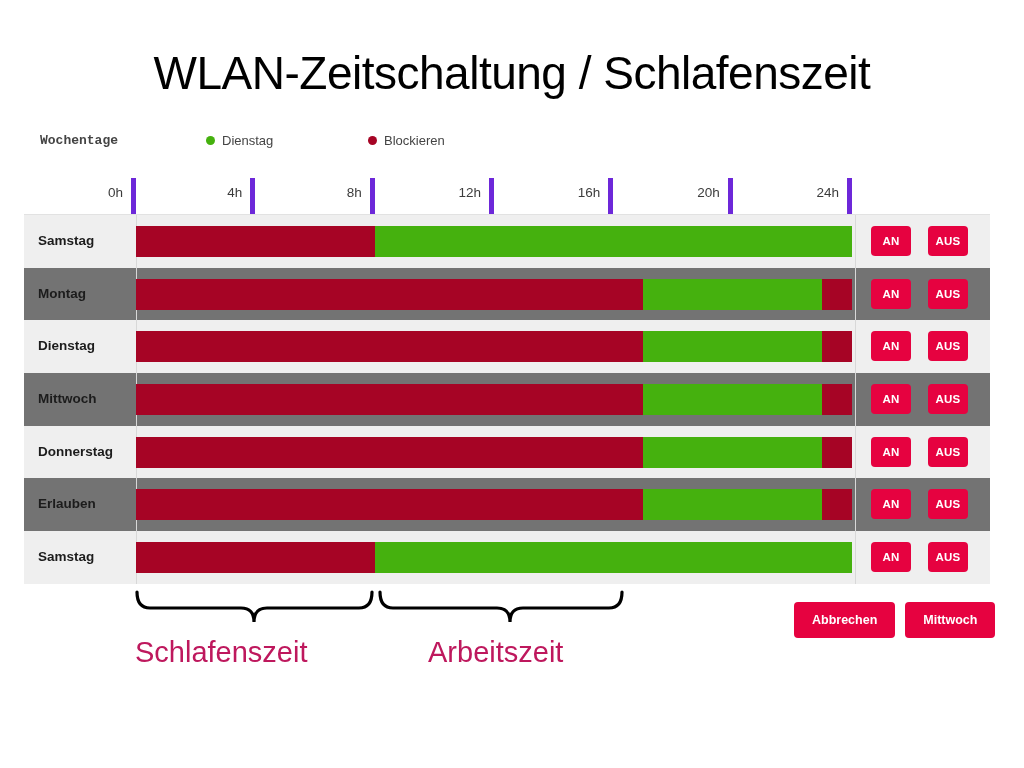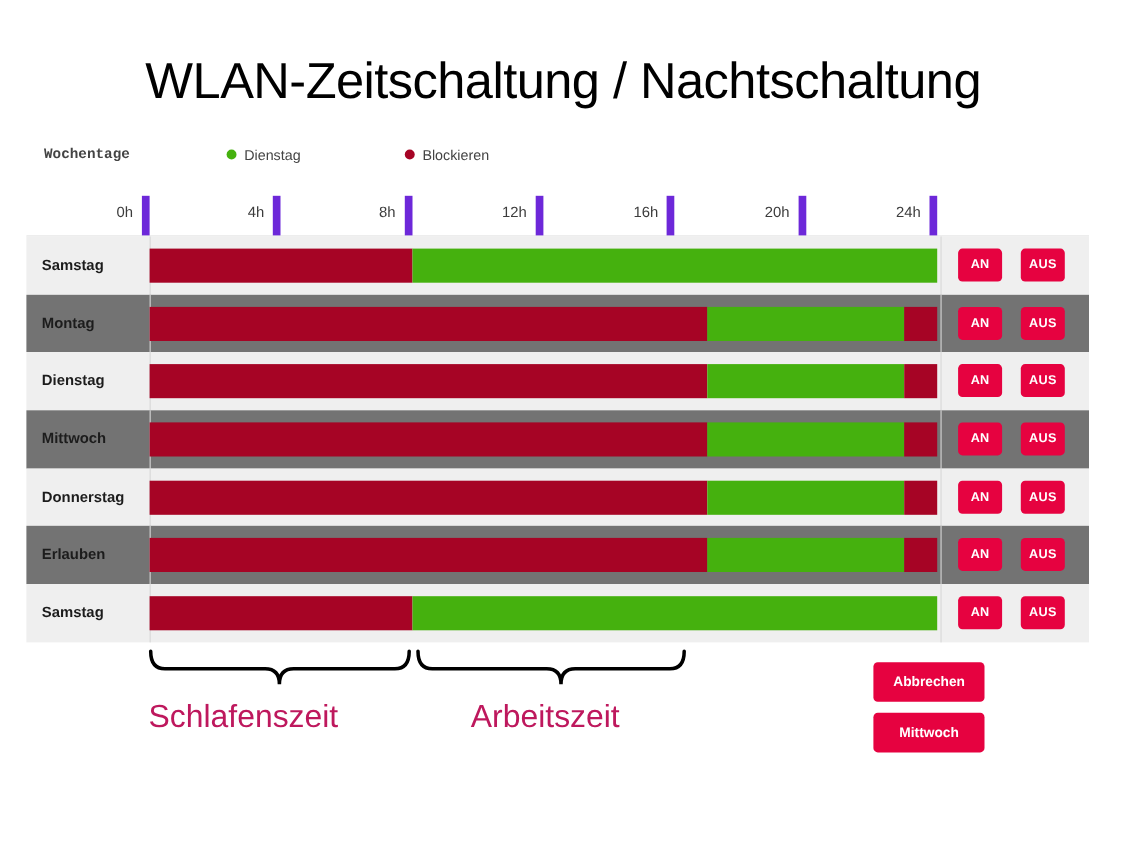--- a/index.html
+++ b/index.html
@@ -69,21 +69,21 @@
     left: 24px;
     top: 178px;
     width: 966px;
     height: 36px;
     border-bottom: 1px solid #e2e2e2;
   }
   .axis-cell {
     position: absolute;
     top: 0;
     height: 36px;
-    border-right: 7px solid #6d28d9;
+    border-right: 5px solid #6d28d9;
     box-sizing: border-box;
     font-size: 13.5px;
     color: #3c3c3c;
   }
   .axis-cell span {
     position: absolute;
     right: 8px;
     top: 7px;
   }
   .axis-cell.tail { border-right: none; }
@@ -182,39 +182,38 @@
     white-space: nowrap;
   }
 
   
   #action-bar {
     position: absolute;
     left: 794px;
     top: 602px;
     display: flex;
     gap: 10px;
-    flex-direction: column;
   }
   .action-btn {
     height: 36px;
     padding: 0 18px;
     border: none;
     border-radius: 4px;
     background: #e60240;
     color: #ffffff;
     font-family: "Liberation Sans", sans-serif;
     font-size: 12.5px;
     font-weight: bold;
     cursor: pointer;
   }
 </style>
 </head>
 <body>
 
-<div id="page-title">WLAN-Zeitschaltung / Nachtschaltung</div>
+<div id="page-title">WLAN-Zeitschaltung / Schlafenszeit</div>
 
 <div id="legend-row">
   <div id="legend-title">Wochentage</div>
   <div class="legend-item">
     <span class="legend-dot allow"></span>
     <span>Dienstag</span>
   </div>
   <div class="legend-item">
     <span class="legend-dot block"></span>
     <span>Blockieren</span>

